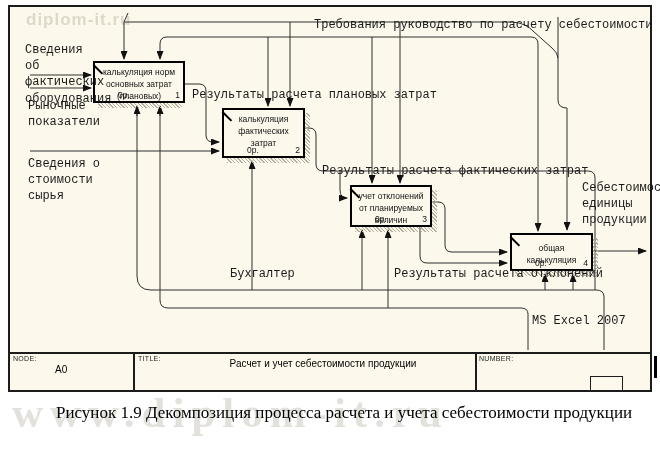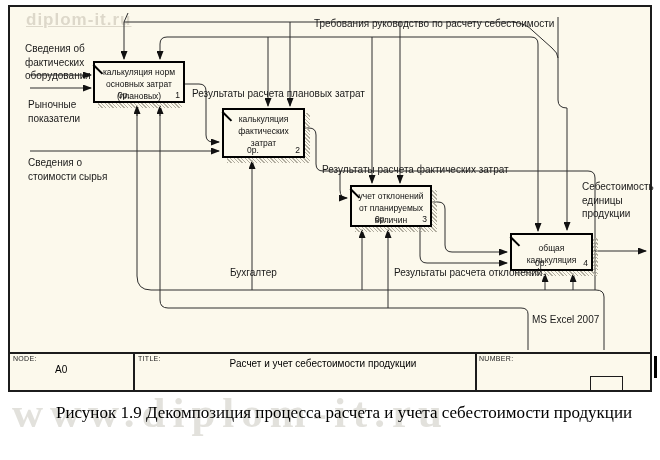--- a/index.html
+++ b/index.html
@@ -3,38 +3,38 @@
 <meta charset="utf-8">
 <style>
   html,body{margin:0;padding:0;}
   body{width:660px;height:460px;background:#ffffff;position:relative;overflow:hidden;
        font-family:"Liberation Sans",sans-serif;}
   .page{position:absolute;inset:0;}
   
   .frame{position:absolute;left:8px;top:5px;width:644px;height:387px;
          border:2px solid #1c1c1c;background:#fcf9ec;box-sizing:border-box;}
   .wm-top{position:absolute;left:26px;top:10px;font-size:17px;font-weight:bold;
-          color:#ddd8ca;letter-spacing:1px;z-index:1;text-decoration:underline;}
+          color:#ddd8ca;letter-spacing:1px;z-index:1;}
   .wm-bottom{position:absolute;left:12px;top:388px;font-size:43px;font-weight:bold;
              font-family:"Liberation Serif",serif;color:rgba(203,200,191,0.55);
              letter-spacing:7px;z-index:0;white-space:nowrap;}
   svg.lines{position:absolute;left:0;top:0;z-index:2;}
   
   .shadow{position:absolute;z-index:2;
     background:repeating-linear-gradient(45deg,#b3afa1 0 1px,rgba(0,0,0,0) 1px 2.6px);}
   .abox{position:absolute;z-index:3;border:2px solid #000;background:#fcf9ec;
         box-sizing:border-box;}
   .abox .lbl{position:absolute;left:3%;right:3%;top:4px;text-align:center;
              font-size:8.5px;line-height:1.4;color:#111;}
   .abox .cost{position:absolute;left:3px;bottom:1px;font-size:8.5px;color:#111;margin-left:20px;}
   .abox .num{position:absolute;right:3px;bottom:1px;font-size:8.5px;color:#111;}
   .abox .fold{position:absolute;left:-1px;top:1px;width:13px;height:2px;background:#000;
               transform:rotate(45deg);transform-origin:0 0;}
   
-  .dlab{position:absolute;z-index:4;font-size:10px;line-height:1.35;color:#1a1a1a;}
+  .dlab{position:absolute;z-index:4;font-size:12px;line-height:1.35;color:#1a1a1a;font-family:Liberation Mono, monospace;}
   .nowrap{white-space:nowrap;}
   
   .bar-line{position:absolute;left:8px;top:352px;width:644px;height:0;
             border-top:2px solid #1c1c1c;z-index:5;}
   .bar-div{position:absolute;top:352px;width:0;height:40px;border-left:2px solid #1c1c1c;z-index:5;}
   .tiny{position:absolute;z-index:6;font-size:7px;color:#222;letter-spacing:0.3px;}
   .node-val{position:absolute;z-index:6;font-size:10px;color:#000;}
   .title-val{position:absolute;z-index:6;font-size:10px;color:#000;width:330px;
              text-align:center;}
   .num-box{position:absolute;left:590px;top:376px;width:33px;height:15px;

